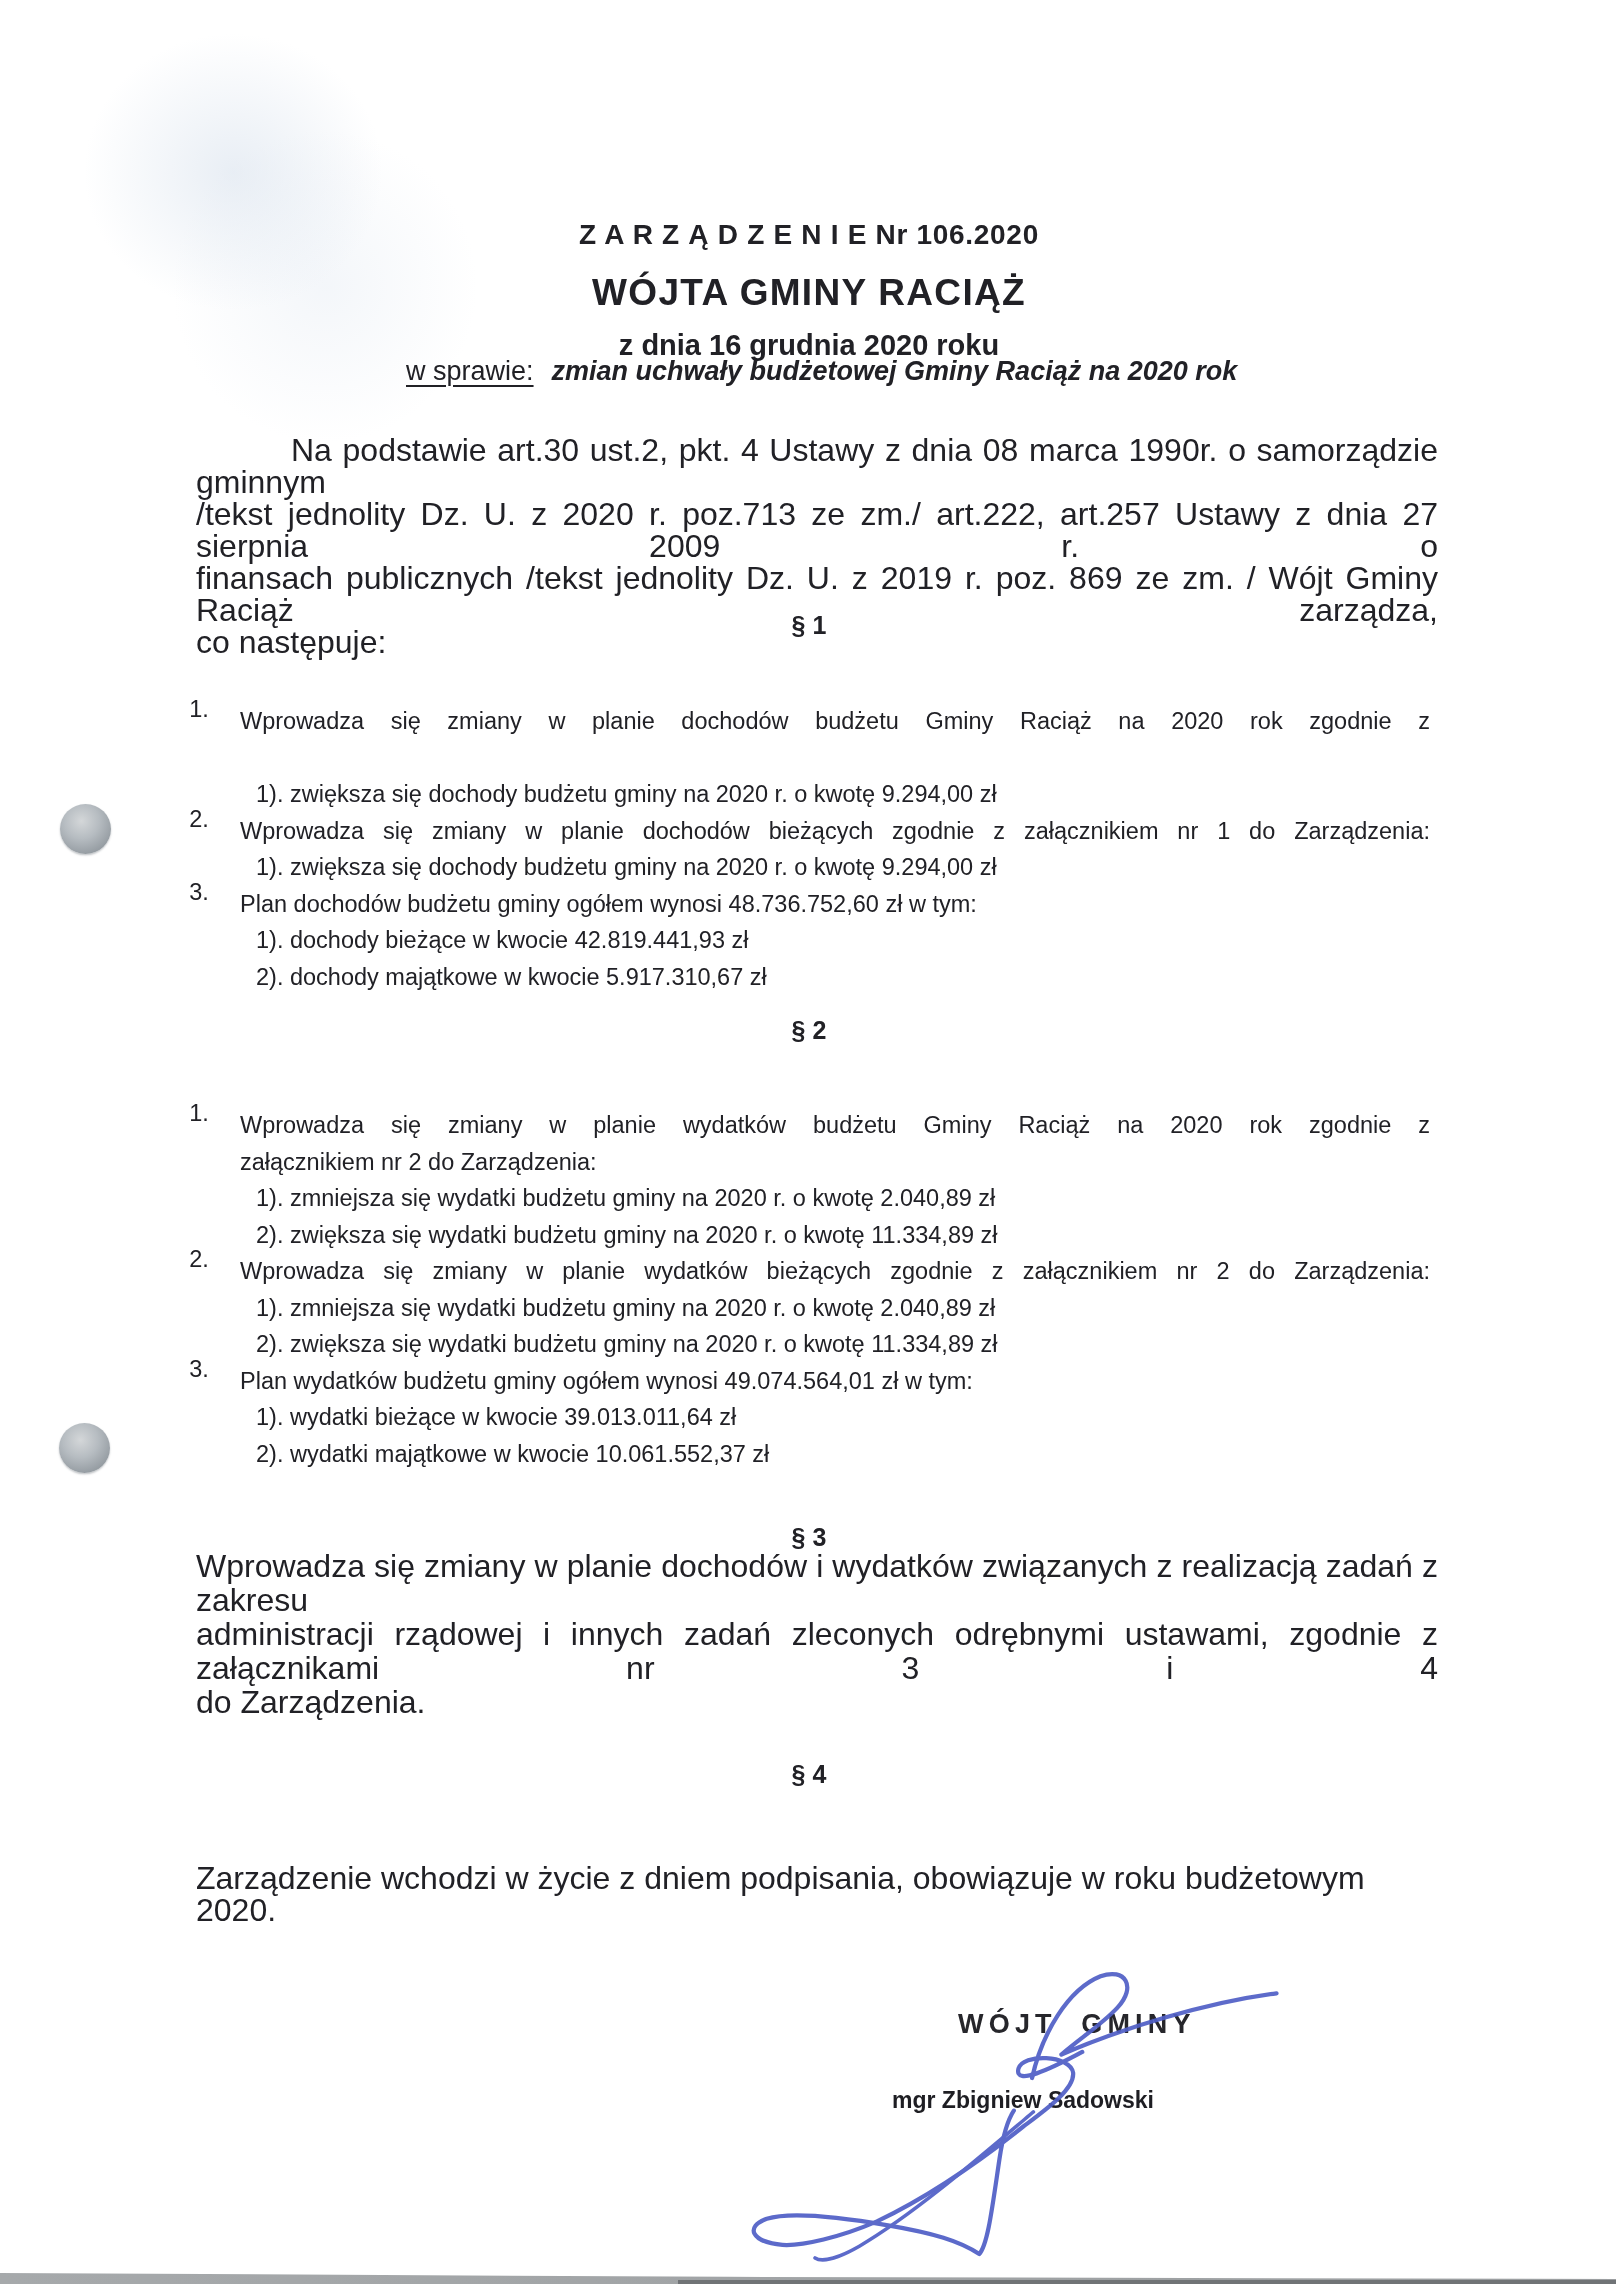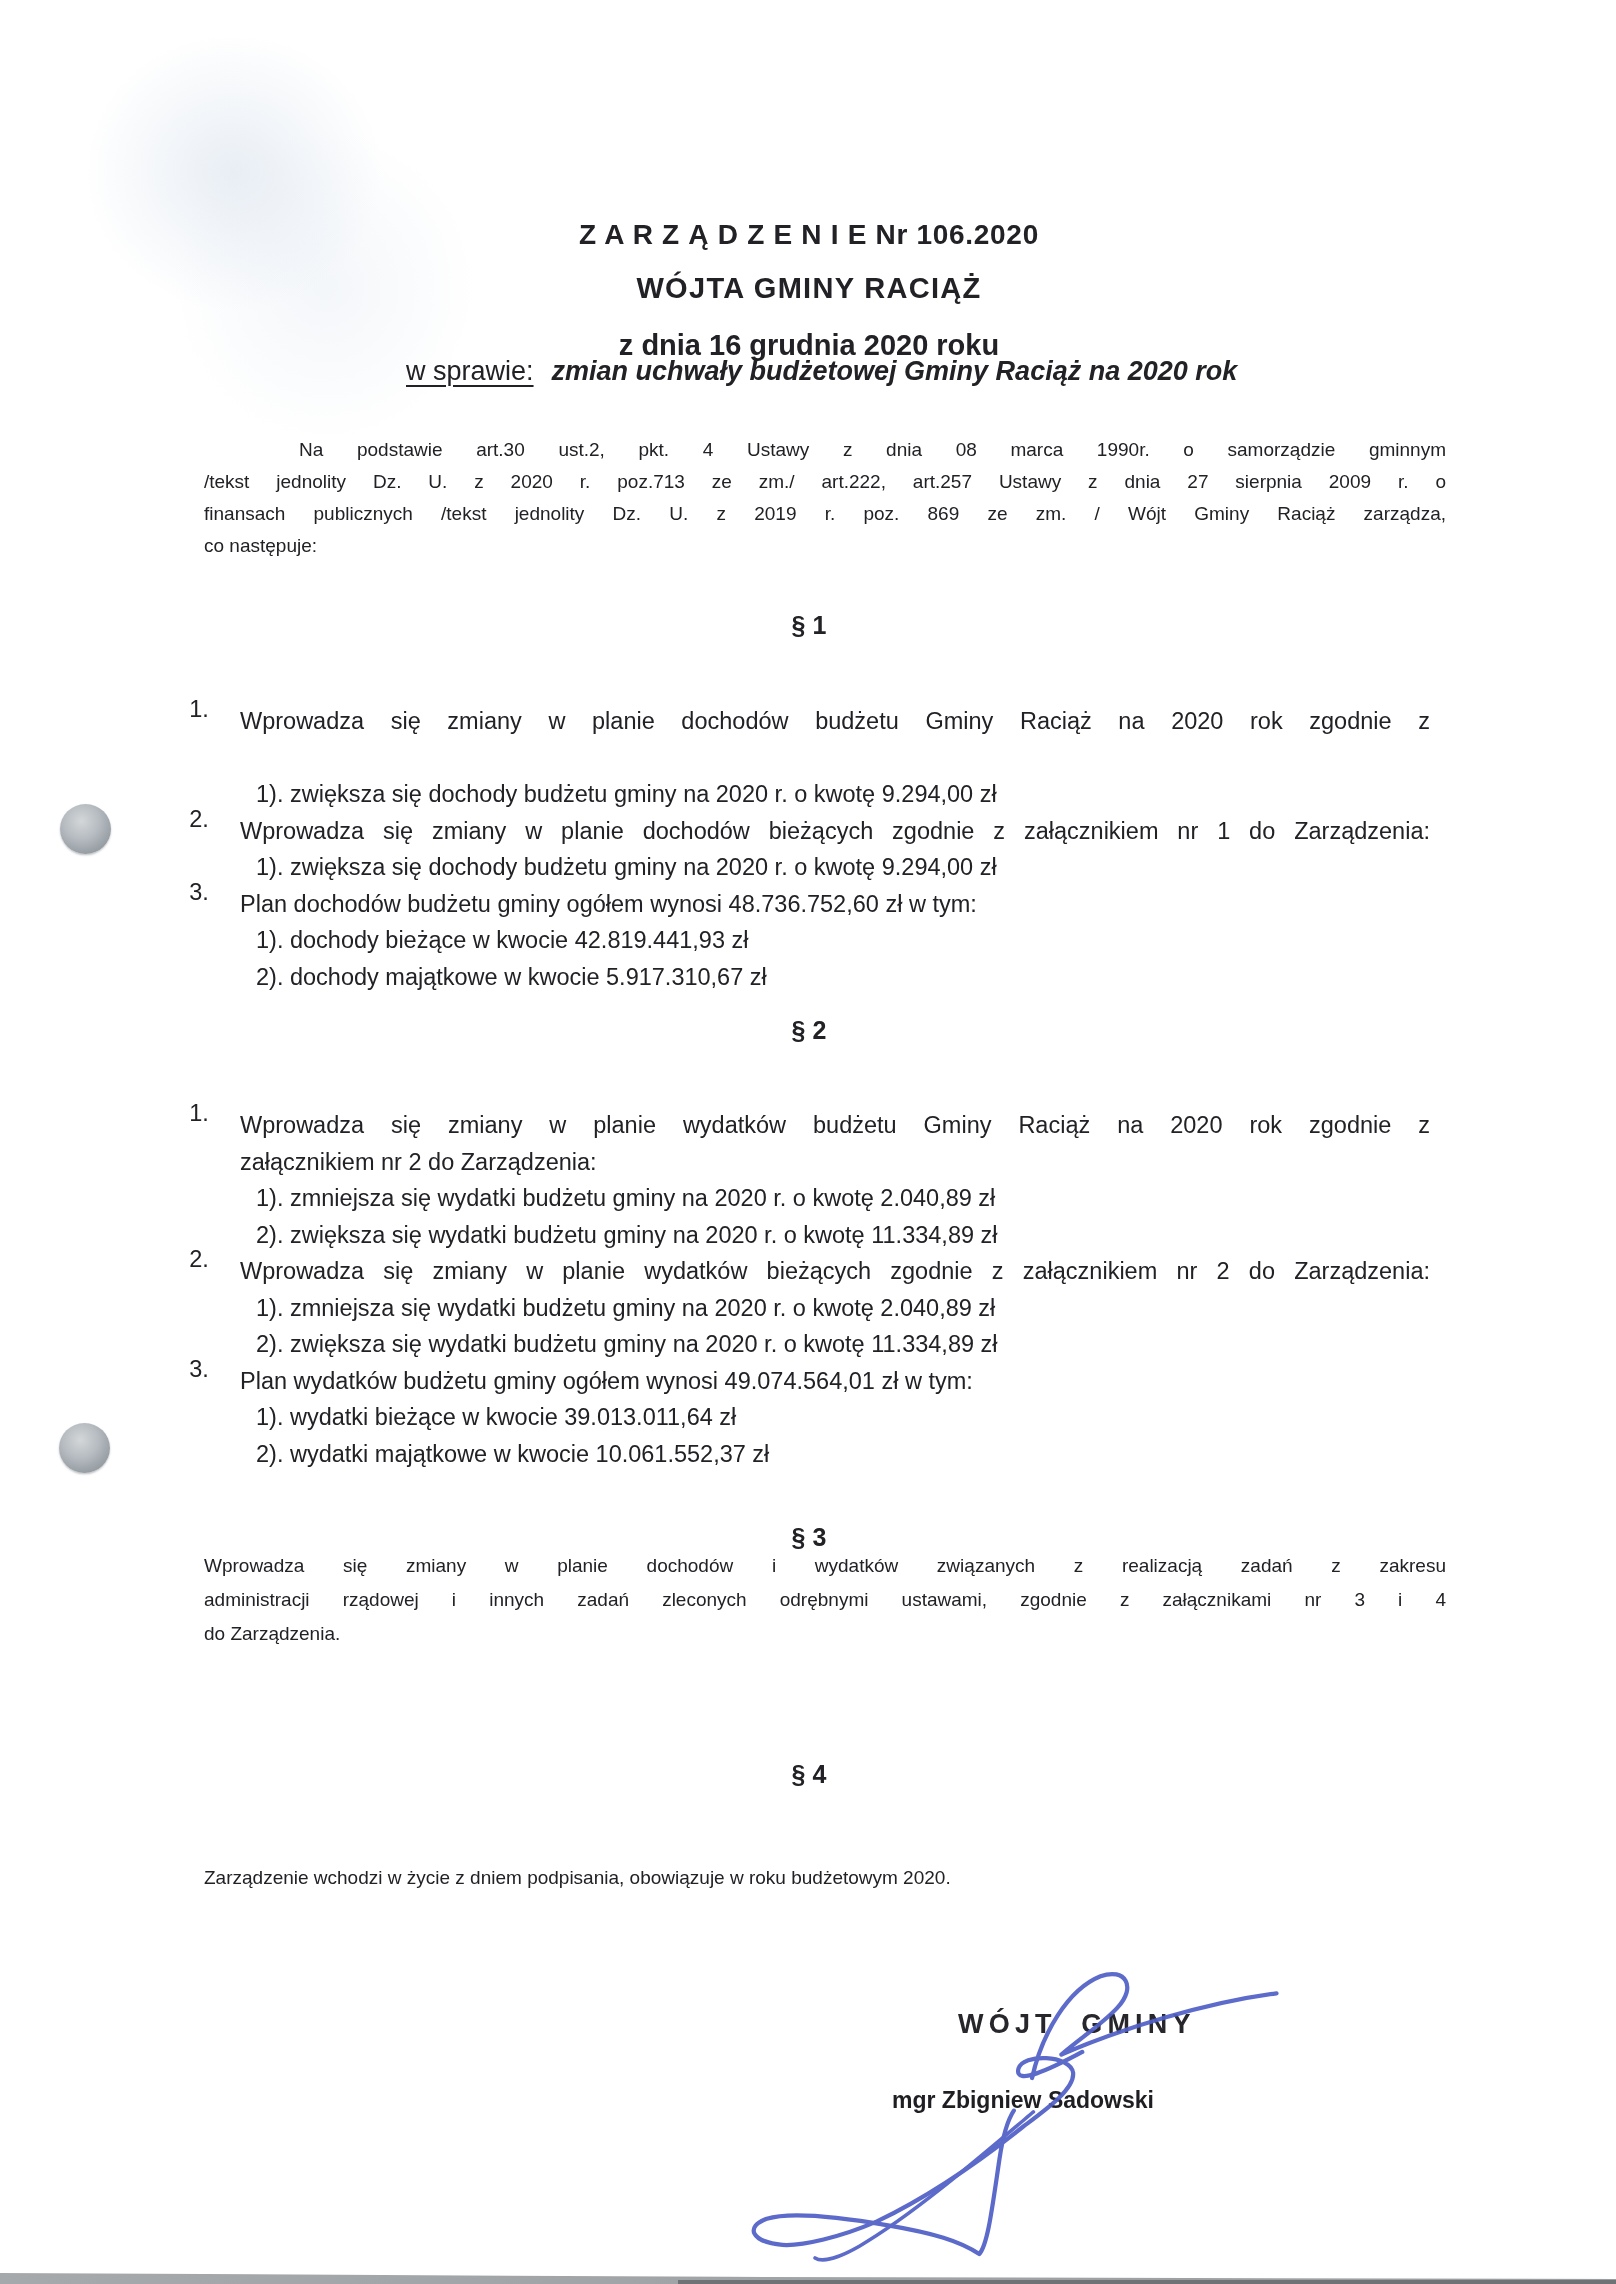--- a/index.html
+++ b/index.html
@@ -30,26 +30,26 @@
     background:linear-gradient(to right,#a6a9ab,#9b9ea0);
     clip-path:polygon(0 15%, 45% 45%, 100% 62%, 100% 100%, 0 100%);
   }
   .scanline{
     left:678px;right:0;bottom:0;height:3.9px;background:#707376;
   }
   
   .doc{left:188px;top:0;width:1242px;height:2096px;}
   .tline{left:0;width:100%;text-align:center;font-weight:bold;white-space:nowrap;}
   .t1{top:219px;font-size:28px;letter-spacing:0.7px;}
-  .t2{top:272px;font-size:29px;letter-spacing:1.3px;}
+  .t2{top:272px;font-size:37px;letter-spacing:1.3px;}
   .t3{top:329px;font-size:29px;}
   .subject{left:218px;top:356px;font-size:27px;white-space:nowrap;}
   .subject .lab{text-decoration:underline;text-underline-offset:4.6px;text-decoration-thickness:2px;}
   .subject .val{font-weight:bold;font-style:italic;padding-left:18px;}
-  .para{left:16px;width:100%;font-size:19px;}
+  .para{left:8px;width:100%;font-size:32px;}
   .para .pl{line-height:32px;}
   .preamble{top:434px;}
   .jl{text-align:justify;text-align-last:justify;}
   .indent{text-indent:95px;}
   .shead{left:0;width:100%;text-align:center;font-weight:bold;font-size:25px;}
   .sh1{top:611px;} .sh2{top:1016px;} .sh3{top:1523px;} .sh4{top:1760px;}
   .list{left:0;width:100%;}
   .l1{top:691px;height:300px;} .l2{top:1095px;height:378px;}
   .lrow{position:absolute;left:0;width:100%;height:37px;line-height:37px;font-size:23.5px;}
   .lnum{position:absolute;left:1.3px;top:0;}

